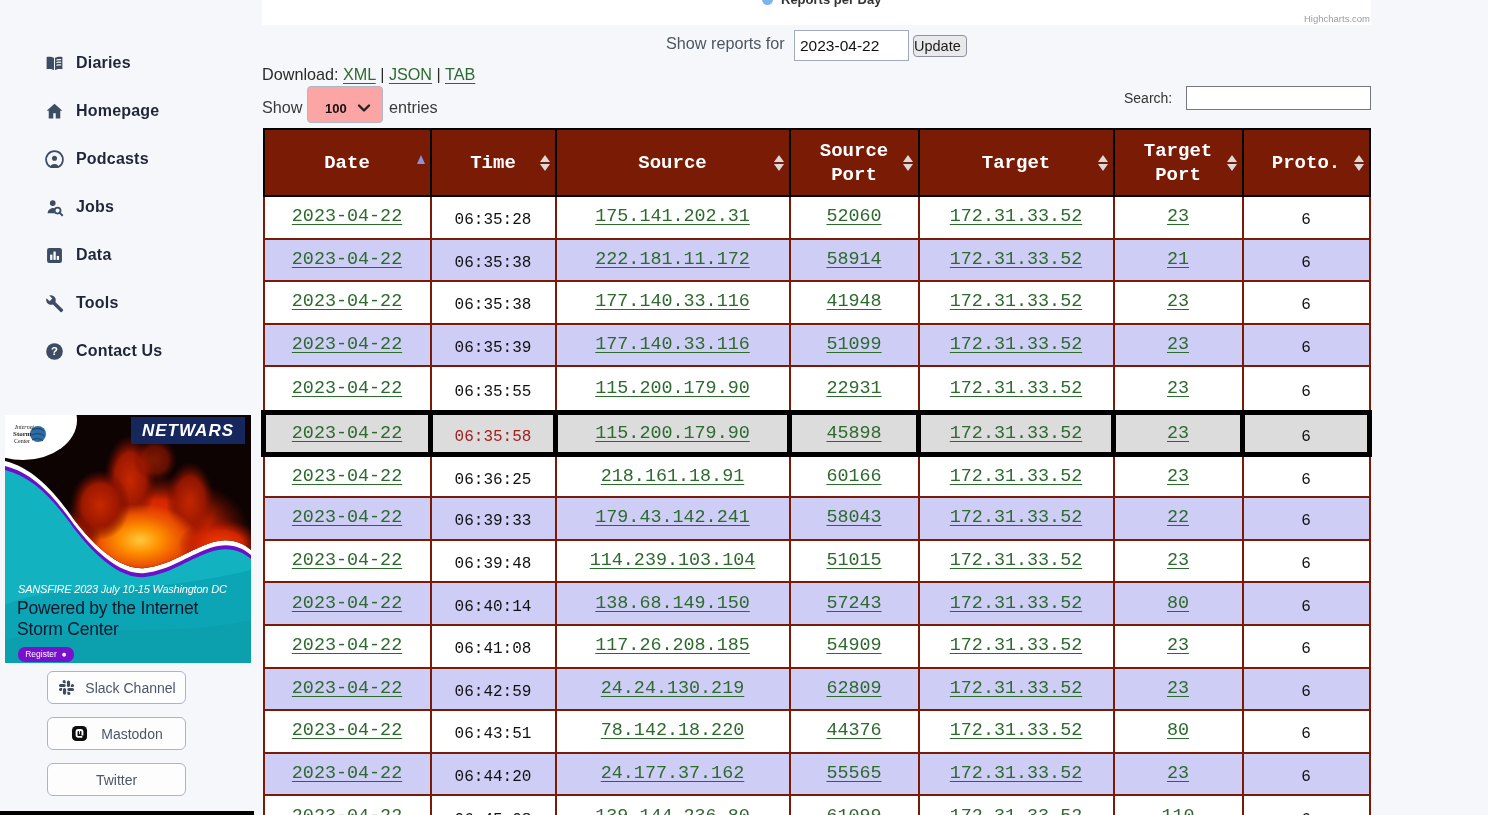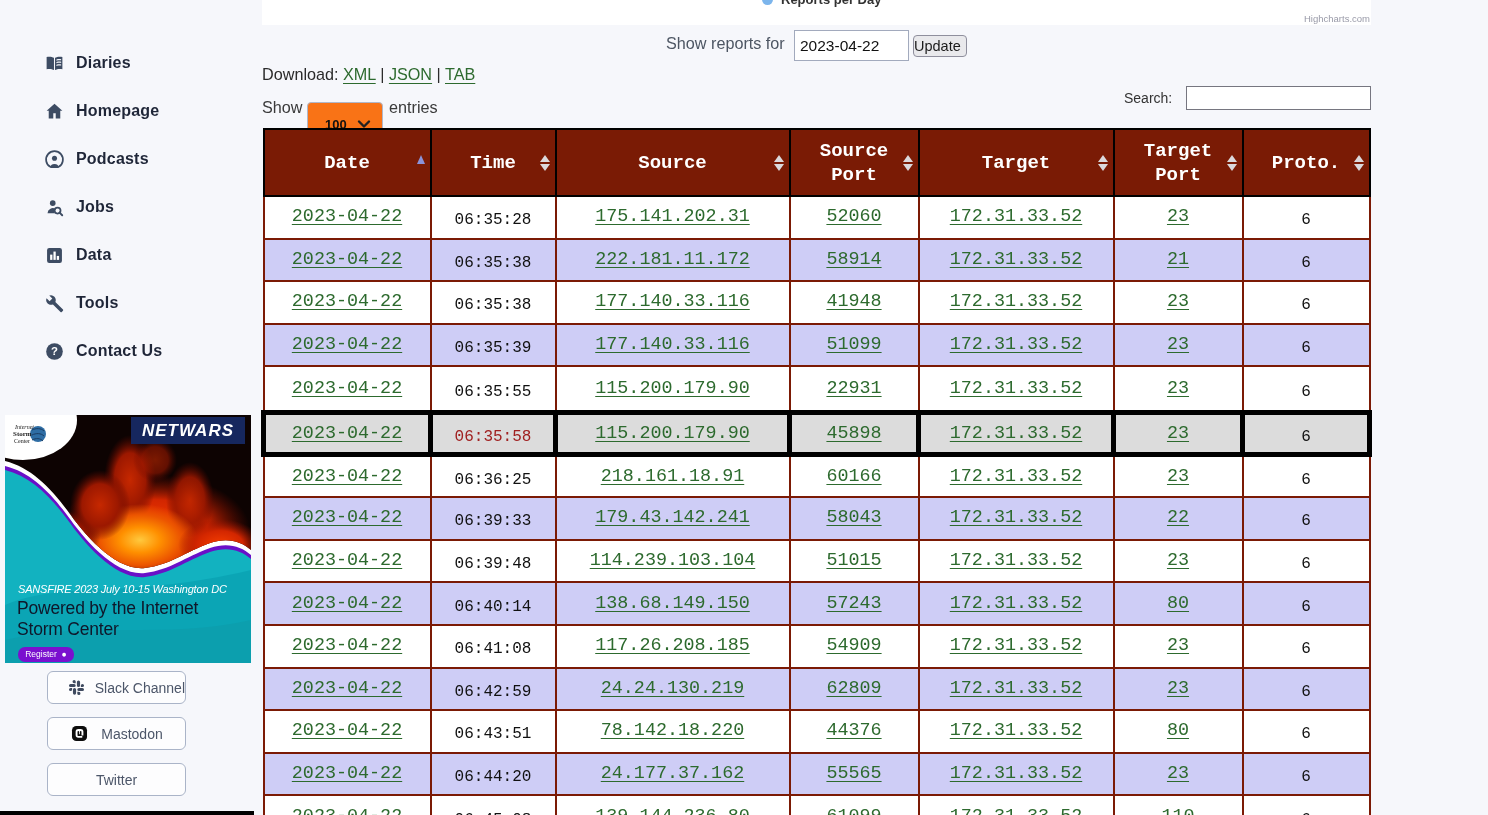--- a/index.html
+++ b/index.html
@@ -25,21 +25,21 @@
 .chartband { position:absolute; left:262px; top:0; width:1109px; height:25px; background:#fff; overflow:hidden; }
 .legend-dot { position:absolute; left:500px; top:-6px; width:11px; height:11px; border-radius:50%; background:#7cb5ec; }
 .legend-text { position:absolute; left:519px; top:-8px; font-size:13px; font-weight:bold; color:#333; }
 .hc { position:absolute; left:1042px; top:13px; font-size:9.5px; color:#999aa8; }
 .showfor-label { position:absolute; left:666px; top:34px; font-size:16.2px; color:#4d5663; }
 .date-input { position:absolute; left:794px; top:30px; width:115px; height:31px; background:#fff; border:1px solid #a2aabd; font-size:15.5px; color:#111; padding-left:5px; line-height:29px; font-family:"Liberation Sans", sans-serif; }
 .update-btn { position:absolute; left:913px; top:35px; width:54px; height:22px; background:#e9e9ec; border:1px solid #8f8f9d; border-radius:4px; font-size:14.5px; color:#1a1a1a; font-family:"Liberation Sans", sans-serif; text-align:left; line-height:20px; }
 .dl-line { position:absolute; left:262px; top:65px; font-size:16.2px; color:#2b2b2b; }
 .dl-line a { color:#2d6a2e; text-decoration:underline; text-underline-offset:2.5px; }
 .show-lbl { position:absolute; left:262px; top:98px; font-size:16.2px; color:#3a3a3a; }
-.len-sel { position:absolute; left:307px; top:86px; width:76px; height:37px; background:#f97316; border:1px solid #b0b7c9; border-radius:4px;margin-top:16px; }
+.len-sel { position:absolute; left:307px; top:86px; width:76px; height:37px; background:#fca5a5; border:1px solid #b0b7c9; border-radius:4px; }
 .len-sel .v { position:absolute; left:17px; top:14px; font-size:13px; font-weight:bold; color:#111; }
 .len-sel svg { position:absolute; right:10px; top:13px; }
 .entries-lbl { position:absolute; left:389px; top:98px; font-size:16.2px; color:#3a3a3a; }
 .search-lbl { position:absolute; left:1124px; top:90px; font-size:14px; color:#333; }
 .search-input { position:absolute; left:1186px; top:86px; width:185px; height:24px; background:#fff; border:1px solid #767680; }
 
 table.rpt { position:absolute; left:261px; top:128px; border-collapse:collapse; table-layout:fixed; font-family:"Liberation Mono", monospace; }
 .rpt th { background:#7a1b05; color:#fff; font-weight:bold; font-size:19px; border:2px solid #000; height:67px; position:relative; line-height:24px; padding:0; }
 .rpt td { border:2px solid #7b1a05; text-align:center; font-size:16px; line-height:19px; color:#111; height:42.6px; padding:0; }
 .rpt td a { color:#2d6a2e; font-size:18.4px; text-decoration:underline; text-underline-offset:3px; }
@@ -162,21 +162,21 @@
           <text x="10" y="14" font-size="6" fill="#222" font-family="Liberation Serif, serif" font-style="italic">Internet</text>
           <text x="8" y="21" font-size="7" fill="#222" font-family="Liberation Serif, serif" font-weight="bold">Storm</text>
           <text x="9" y="28" font-size="6" fill="#222" font-family="Liberation Serif, serif">Center</text>
         </svg>
     </div>
     <div class="s1">SANSFIRE 2023 July 10-15 Washington DC</div>
     <div class="s2">Powered by the Internet<br>Storm Center</div>
     <div class="reg">Register &nbsp;●</div>
   </div>
 
-  <div class="sbtn" style="top:671px;justify-content:flex-end;"><svg width="19" height="19" viewBox="0 0 24 24" fill="#3f4a5f" style="margin-right:9px">
+  <div class="sbtn" style="top:671px;"><svg width="19" height="19" viewBox="0 0 24 24" fill="#3f4a5f" style="margin-right:9px">
         <path d="M9 2.5a2 2 0 0 0 0 4h2v-2a2 2 0 0 0-2-2zM9 7.5H4.5a2 2 0 1 0 0 4H9a2 2 0 0 0 0-4zM21.5 9.5a2 2 0 0 0-4 0v2h2a2 2 0 0 0 2-2zM16.5 9.5V5a2 2 0 1 0-4 0v4.5a2 2 0 0 0 4 0zM15 21.5a2 2 0 0 0 0-4h-2v2a2 2 0 0 0 2 2zM15 16.5h4.5a2 2 0 1 0 0-4H15a2 2 0 0 0 0 4zM2.5 14.5a2 2 0 0 0 4 0v-2h-2a2 2 0 0 0-2 2zM7.5 14.5V19a2 2 0 1 0 4 0v-4.5a2 2 0 0 0-4 0z"></path>
       </svg>Slack Channel</div>
   <div class="sbtn" style="top:717px;"><svg width="19" height="19" viewBox="0 0 24 24" style="margin-right:12px">
         <rect x="2.5" y="2.5" width="19" height="19" rx="5.5" fill="#0d0d0d"></rect>
         <path d="M7.1 16.8 V9.6 c0-2.6 1.7-3.4 3.4-3.4 h3 c1.7 0 3.4.8 3.4 3.4 v4.8 h-2.4 V9.9 c0-.7-.3-1.1-1-1.1 -.7 0-1 .4-1 1.1 v2.9 h-1 V9.9 c0-.7-.3-1.1-1-1.1 -.7 0-1 .4-1 1.1 v4.2 c0 .7.4 1.1 1.1 1.1 h4.9 v2.1 h-5 c-2 0-3.4-1-3.4-3.3 z" fill="#fff"></path>
       </svg>Mastodon</div>
   <div class="sbtn" style="top:763px;">Twitter</div>
   <div class="blackbar"></div>
 
   <div class="chartband">

